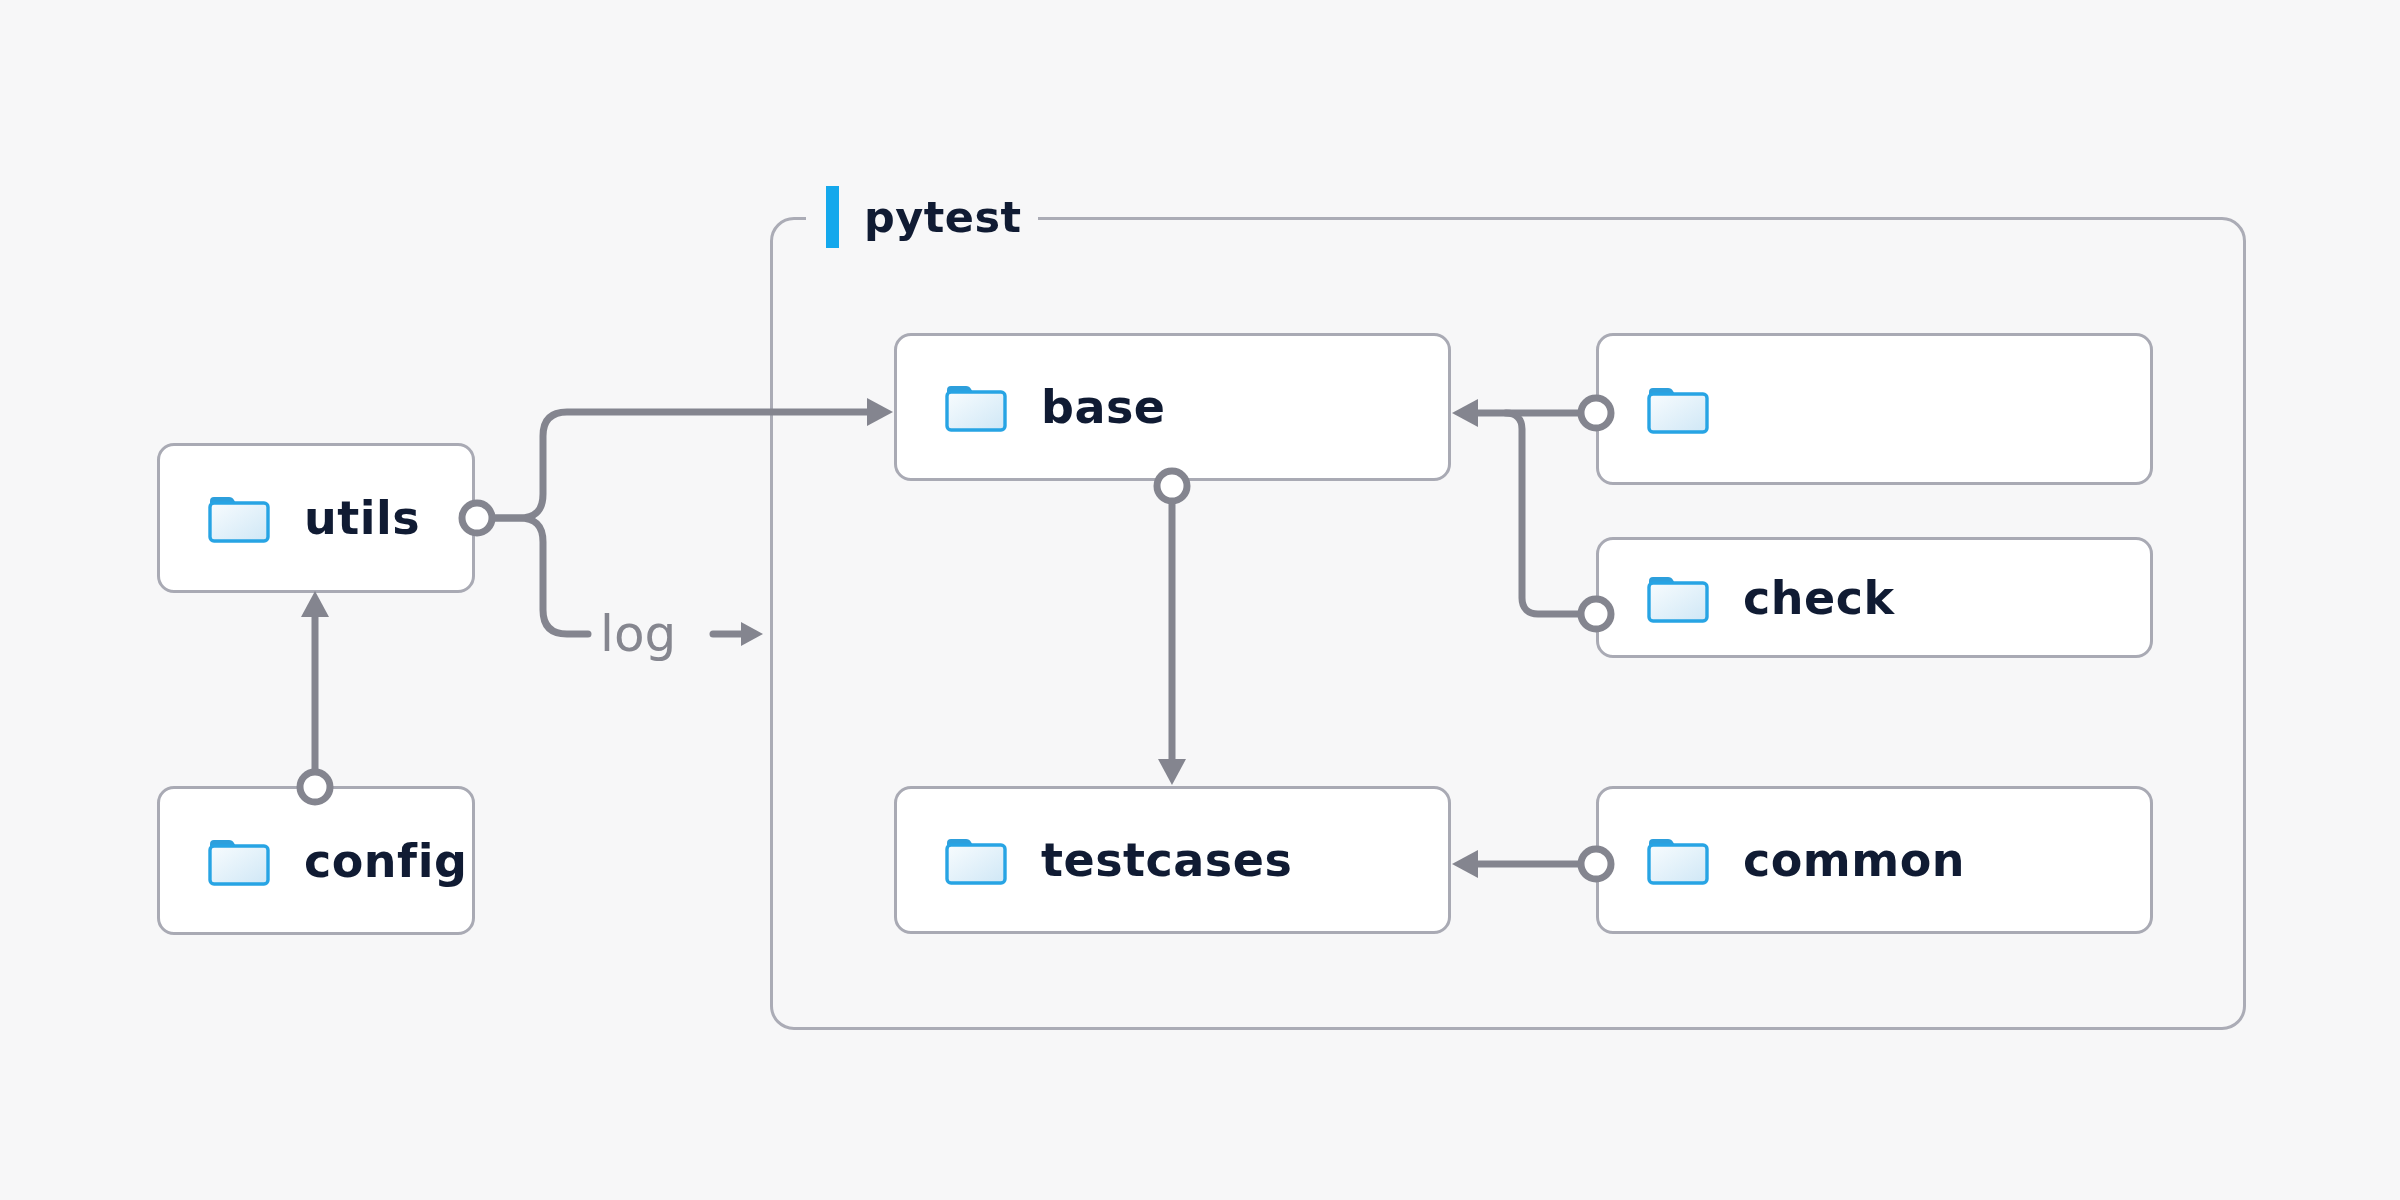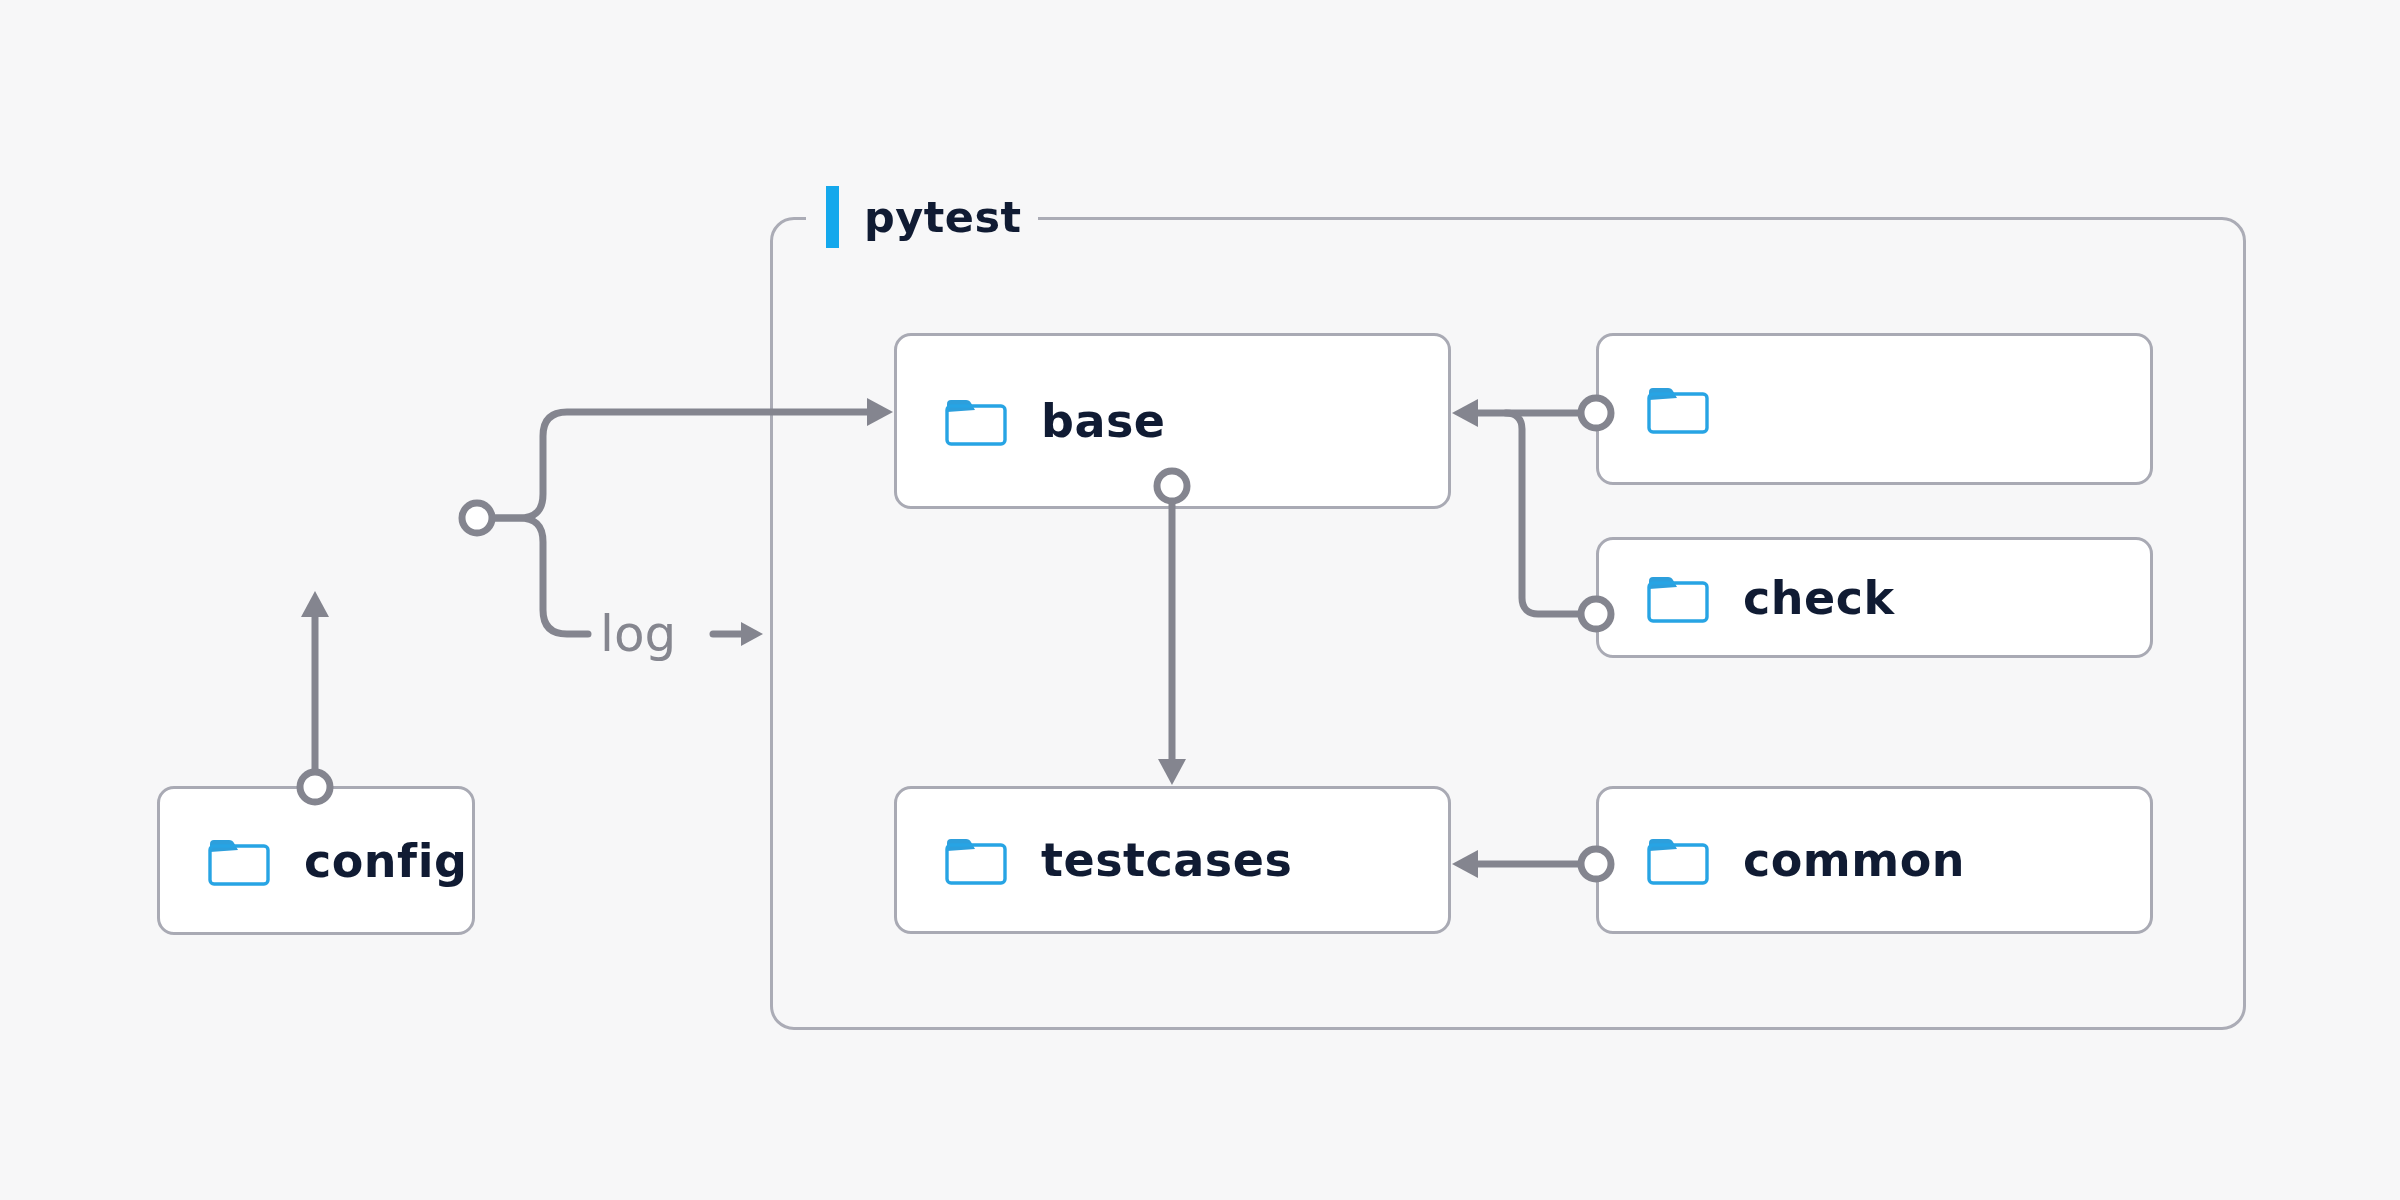--- a/index.html
+++ b/index.html
@@ -58,21 +58,21 @@
   .node .label {
     font-size: 46px;
     font-weight: 700;
     color: #101b33;
     letter-spacing: 0.5px;
     white-space: nowrap;
   }
   .node .folder { flex: 0 0 auto; }
   #node-utils     { left: 157px; top: 443px; width: 318px; height: 150px; }
   #node-config    { left: 157px; top: 786px; width: 318px; height: 149px; text-align: right; }
-  #node-base      { left: 894px; top: 333px; width: 557px; height: 176px; }
+  #node-base      { left: 894px; top: 333px; width: 557px; height: 148px; }
   #node-pymilvus  { left: 1596px; top: 333px; width: 557px; height: 152px; }
   #node-check     { left: 1596px; top: 537px; width: 557px; height: 121px; }
   #node-testcases { left: 894px; top: 786px; width: 557px; height: 148px; }
   #node-common    { left: 1596px; top: 786px; width: 557px; height: 148px; }
   
   .edge-label {
     position: absolute;
     left: 600px; top: 601px;
     height: 66px;
     line-height: 66px;
@@ -102,20 +102,33 @@
 <body>
 
 <div id="stage">
 
   <div class="group-box"></div>
   <div class="group-label">
     <div class="accent-bar"></div>
     <span class="group-title">pytest</span>
   </div>
 
+  <div class="node" id="node-utils">
+    <svg class="folder" width="66" height="54" viewBox="0 0 66 54">
+      <defs>
+        <linearGradient id="folderGrad" x1="0" y1="0" x2="1" y2="1">
+          <stop offset="0" stop-color="#f8fcfe"></stop>
+          <stop offset="1" stop-color="#cfe7f6"></stop>
+        </linearGradient>
+      </defs>
+      <path d="M4 18 V10 Q4 6 8 6 H23 Q26.5 6 28 9 L32 16 Z" fill="#2d9fdc"></path>
+      <rect x="4" y="12" width="58" height="38" rx="4" fill="url(#folderGrad)" stroke="#27a4e4" stroke-width="3.4"></rect>
+    </svg>
+    <span class="label">utils</span>
+  </div>
 
   <div class="node" id="node-config">
     <svg class="folder" width="66" height="54" viewBox="0 0 66 54">
       <path d="M4 18 V10 Q4 6 8 6 H23 Q26.5 6 28 9 L32 16 Z" fill="#2d9fdc"></path>
       <rect x="4" y="12" width="58" height="38" rx="4" fill="url(#folderGrad)" stroke="#27a4e4" stroke-width="3.4"></rect>
     </svg>
     <span class="label">config</span>
   </div>
 
   <div class="node" id="node-base">

